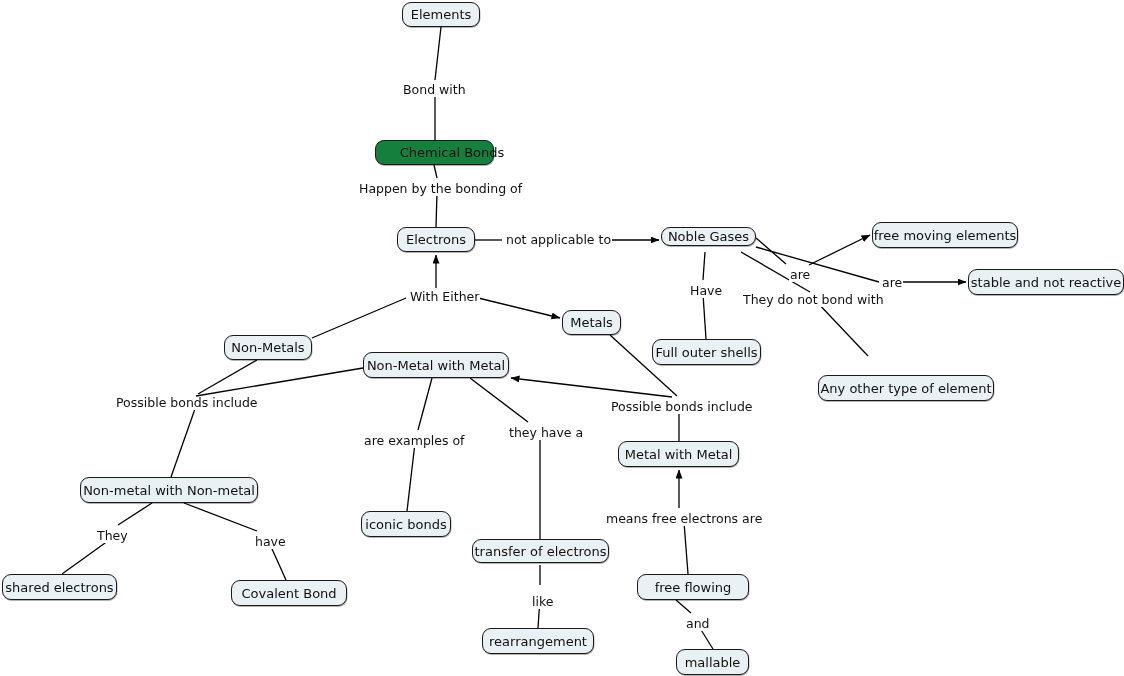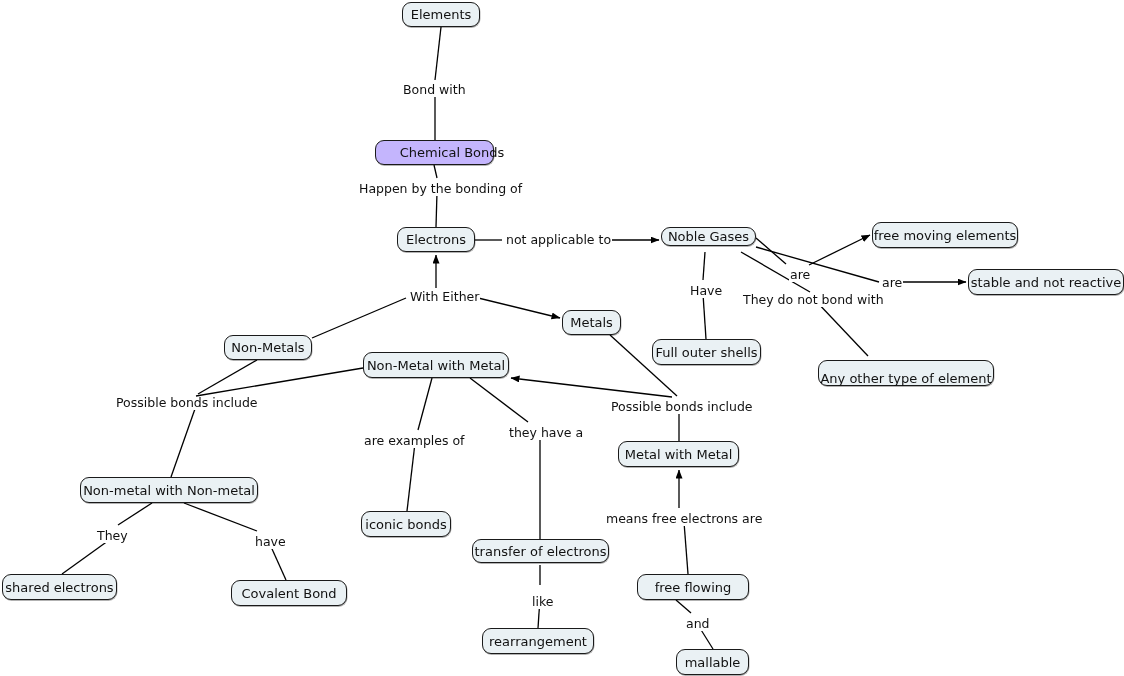--- a/index.html
+++ b/index.html
@@ -105,39 +105,39 @@
         <polyline points="112,538 62,574" class="edge-line"></polyline>
         <polyline points="184,503 257,531" class="edge-line"></polyline>
         <polyline points="268,540 286,580" class="edge-line"></polyline>
       </g>
   </svg>
 
   <div id="nodes-group">
       <div class="node-box" style="left: 402px; top: 2px; width: 78px; height: 25px; background: rgb(234, 241, 244); border-color: rgb(26, 26, 26);">
         <span>Elements</span>
       </div>
-      <div class="node-box" style="left: 375px; top: 140px; width: 119px; height: 25px; background: #c4b5fd; border-color: rgb(26, 26, 26); padding-left: 45px;">
+      <div class="node-box" style="left: 375px; top: 140px; width: 119px; height: 25px; background: #15803d; border-color: rgb(26, 26, 26); padding-left: 45px;">
         <span>Chemical Bonds</span>
       </div>
       <div class="node-box" style="left: 397px; top: 227px; width: 78px; height: 25px; background: rgb(234, 241, 244); border-color: rgb(26, 26, 26);">
         <span>Electrons</span>
       </div>
       <div class="node-box" style="left: 661px; top: 227px; width: 95px; height: 19px; background: rgb(234, 241, 244); border-color: rgb(26, 26, 26);">
         <span>Noble Gases</span>
       </div>
       <div class="node-box" style="left: 872px; top: 222px; width: 146px; height: 26px; background: rgb(234, 241, 244); border-color: rgb(26, 26, 26);">
         <span>free moving elements</span>
       </div>
       <div class="node-box" style="left: 968px; top: 269px; width: 156px; height: 26px; background: rgb(234, 241, 244); border-color: rgb(26, 26, 26);">
         <span>stable and not reactive</span>
       </div>
       <div class="node-box" style="left: 652px; top: 339px; width: 109px; height: 26px; background: rgb(234, 241, 244); border-color: rgb(26, 26, 26);">
         <span>Full outer shells</span>
       </div>
-      <div class="node-box" style="left: 818px; top: 360px; width: 176px; height: 26px; background: rgb(234, 241, 244); border-color: rgb(26, 26, 26); align-items: flex-end;">
+      <div class="node-box" style="left: 818px; top: 375px; width: 176px; height: 26px; background: rgb(234, 241, 244); border-color: rgb(26, 26, 26);">
         <span>Any other type of element</span>
       </div>
       <div class="node-box" style="left: 224px; top: 335px; width: 88px; height: 25px; background: rgb(234, 241, 244); border-color: rgb(26, 26, 26);">
         <span>Non-Metals</span>
       </div>
       <div class="node-box" style="left: 562px; top: 310px; width: 59px; height: 25px; background: rgb(234, 241, 244); border-color: rgb(26, 26, 26);">
         <span>Metals</span>
       </div>
       <div class="node-box" style="left: 363px; top: 352px; width: 146px; height: 26px; background: rgb(234, 241, 244); border-color: rgb(26, 26, 26);">
         <span>Non-Metal with Metal</span>

